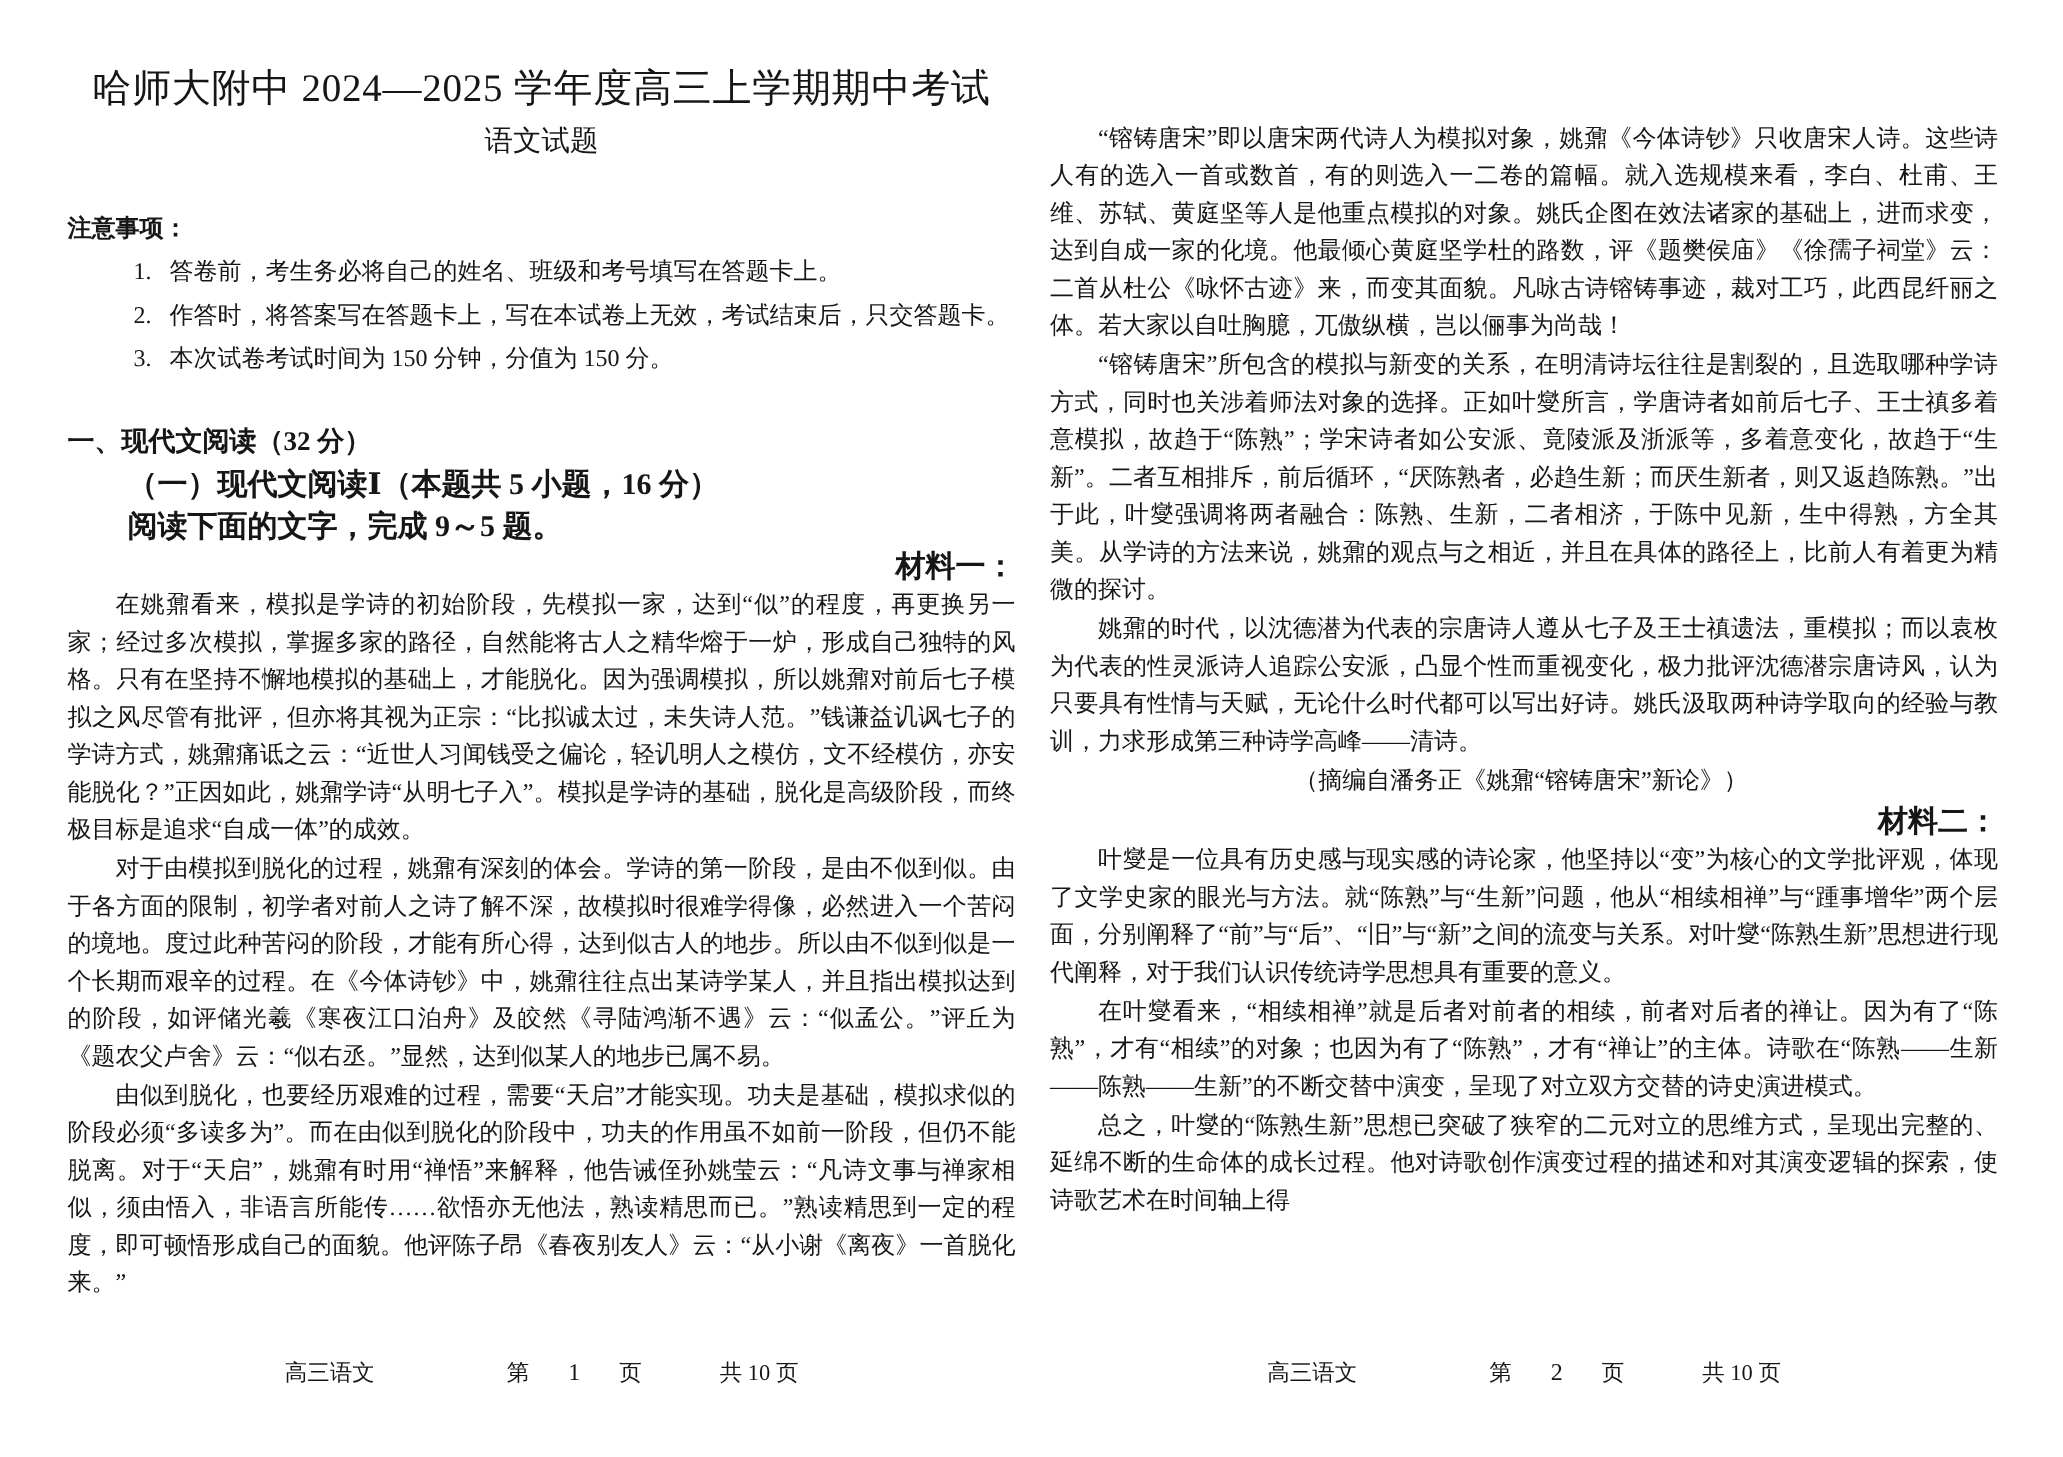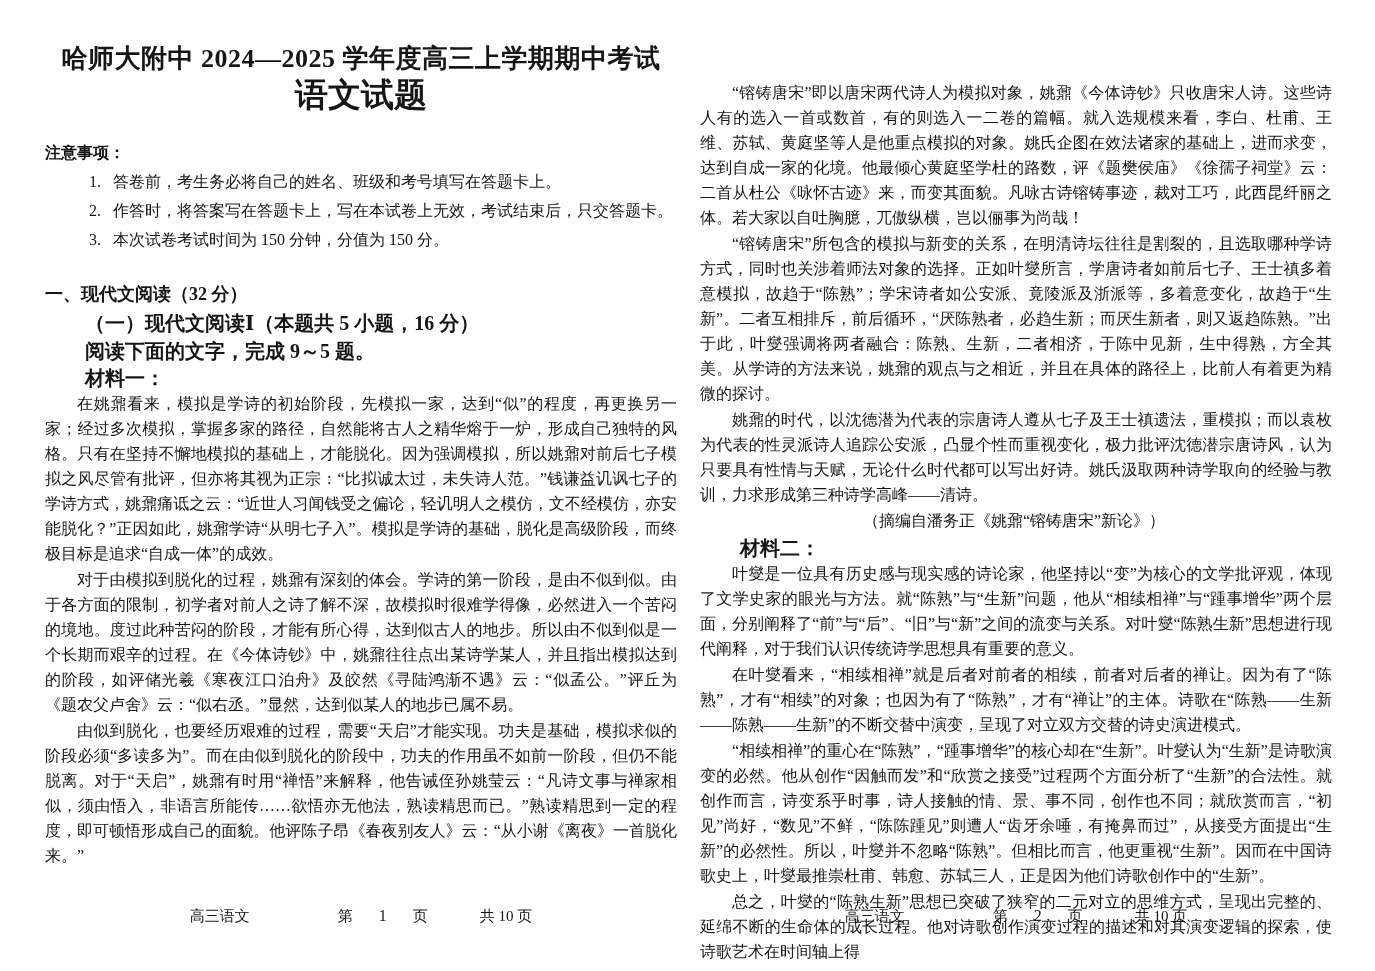--- a/index.html
+++ b/index.html
@@ -14,23 +14,23 @@
     position: relative;
     width: 1375px; height: 971px;
     background: #ffffff;
     overflow: hidden;
   }
   .page { position: absolute; top: 0; height: 971px; background: #ffffff; }
   .page-1 { left: 45px;  width: 632px; }
   .page-2 { left: 700px; width: 632px; }
 
   
-  .title-block { padding-top: 42px; text-align: center; font-weight: bold; }
+  .title-block { padding-top: 42px; text-align: center; font-weight: normal; }
   .title-line1 { font-size: 26px; line-height: 34px; letter-spacing: 0.5px; }
-  .title-line2 { font-size: 33px; line-height: 38px; }
+  .title-line2 { font-size: 19px; line-height: 38px; }
 
   .notice-heading {
     margin-top: 24px;
     font-size: 16px; font-weight: bold; line-height: 29px;
   }
   ol.notices {
     margin: 0; padding: 0 0 0 60px;
     font-size: 16px; line-height: 29px;
   }
   ol.notices li { padding-left: 8px; }
@@ -38,21 +38,21 @@
   .section-heading {
     margin-top: 26px;
     font-size: 18px; font-weight: bold; line-height: 29px;
   }
   .subsection-heading,
   .instruction,
   .material-label {
     font-size: 20px; font-weight: bold; line-height: 28px;
     text-indent: 2em;
   }
-  .material-label { line-height: 26px; }
+  .material-label { line-height: 26px; text-align: right; }
 
   
   .para {
     margin: 0 0 1px 0;
     font-size: 16px; line-height: 25px;
     text-align: justify;
     text-indent: 2em;
   }
   .attribution {
     margin: 0 4px 1px 0;
@@ -117,21 +117,20 @@
       <p class="para">“镕铸唐宋”即以唐宋两代诗人为模拟对象，姚鼐《今体诗钞》只收唐宋人诗。这些诗人有的选入一首或数首，有的则选入一二卷的篇幅。就入选规模来看，李白、杜甫、王维、苏轼、黄庭坚等人是他重点模拟的对象。姚氏企图在效法诸家的基础上，进而求变，达到自成一家的化境。他最倾心黄庭坚学杜的路数，评《题樊侯庙》《徐孺子祠堂》云：二首从杜公《咏怀古迹》来，而变其面貌。凡咏古诗镕铸事迹，裁对工巧，此西昆纤丽之体。若大家以自吐胸臆，兀傲纵横，岂以俪事为尚哉！</p>
       <p class="para">“镕铸唐宋”所包含的模拟与新变的关系，在明清诗坛往往是割裂的，且选取哪种学诗方式，同时也关涉着师法对象的选择。正如叶燮所言，学唐诗者如前后七子、王士禛多着意模拟，故趋于“陈熟”；学宋诗者如公安派、竟陵派及浙派等，多着意变化，故趋于“生新”。二者互相排斥，前后循环，“厌陈熟者，必趋生新；而厌生新者，则又返趋陈熟。”出于此，叶燮强调将两者融合：陈熟、生新，二者相济，于陈中见新，生中得熟，方全其美。从学诗的方法来说，姚鼐的观点与之相近，并且在具体的路径上，比前人有着更为精微的探讨。</p>
       <p class="para">姚鼐的时代，以沈德潜为代表的宗唐诗人遵从七子及王士禛遗法，重模拟；而以袁枚为代表的性灵派诗人追踪公安派，凸显个性而重视变化，极力批评沈德潜宗唐诗风，认为只要具有性情与天赋，无论什么时代都可以写出好诗。姚氏汲取两种诗学取向的经验与教训，力求形成第三种诗学高峰——清诗。</p>
 
       <p class="para attribution">（摘编自潘务正《姚鼐“镕铸唐宋”新论》）</p>
 
       <div class="material-label m2-label">材料二：</div>
 
       <p class="para">叶燮是一位具有历史感与现实感的诗论家，他坚持以“变”为核心的文学批评观，体现了文学史家的眼光与方法。就“陈熟”与“生新”问题，他从“相续相禅”与“踵事增华”两个层面，分别阐释了“前”与“后”、“旧”与“新”之间的流变与关系。对叶燮“陈熟生新”思想进行现代阐释，对于我们认识传统诗学思想具有重要的意义。</p>
       <p class="para">在叶燮看来，“相续相禅”就是后者对前者的相续，前者对后者的禅让。因为有了“陈熟”，才有“相续”的对象；也因为有了“陈熟”，才有“禅让”的主体。诗歌在“陈熟——生新——陈熟——生新”的不断交替中演变，呈现了对立双方交替的诗史演进模式。</p>
-      <p class="para">“相续相禅”的重心在“陈熟”，“踵事增华”的核心却在“生新”。叶燮认为“生新”是诗歌演变的必然。他从创作“因触而发”和“欣赏之接受”过程两个方面分析了“生新”的合法性。就创作而言，诗变系乎时事，诗人接触的情、景、事不同，创作也不同；就欣赏而言，“初见”尚好，“数见”不鲜，“陈陈踵见”则遭人“齿牙余唾，有掩鼻而过”，从接受方面提出“生新”的必然性。所以，叶燮并不忽略“陈熟”。但相比而言，他更重视“生新”。因而在中国诗歌史上，叶燮最推崇杜甫、韩愈、苏轼三人，正是因为他们诗歌创作中的“生新”。</p>
       <p class="para">总之，叶燮的“陈熟生新”思想已突破了狭窄的二元对立的思维方式，呈现出完整的、延绵不断的生命体的成长过程。他对诗歌创作演变过程的描述和对其演变逻辑的探索，使诗歌艺术在时间轴上得</p>
     </div>
 
     <div class="footer">
       <span class="f-course">高三语文</span>
       <span class="f-di">第</span>
       <span class="f-num">2</span>
       <span class="f-ye">页</span>
       <span class="f-total">共 10 页</span>
     </div>

